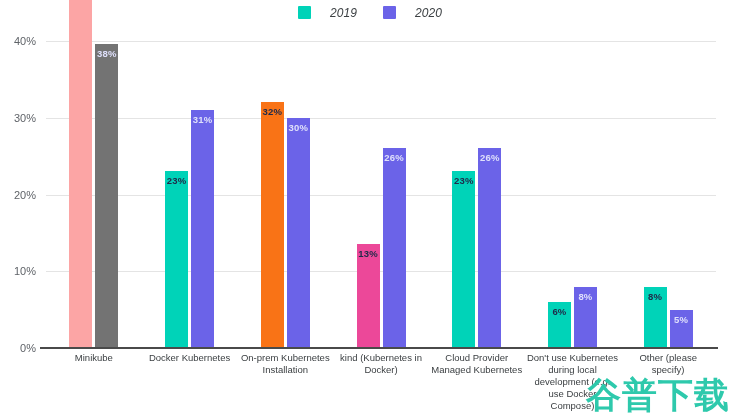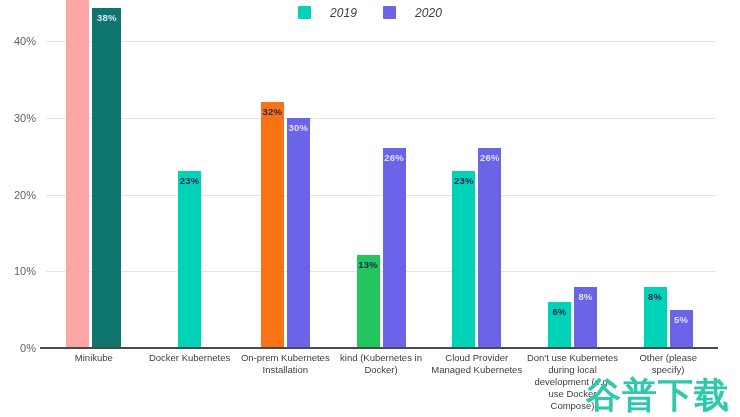--- a/index.html
+++ b/index.html
@@ -195,39 +195,42 @@
         <div class="gridline" style="top: 0px;"></div>
         <div class="ytick-wrap" style="top: 0px;">
           <div class="ytick">40%</div>
         </div>
       </div>
     <div class="groups" id="groups">
         <div class="group">
           <div class="bar s2019" style="height: 370px; background: #fca5a5;">
             <span class="bar-label">39%</span>
           </div>
-          <div class="bar s2020" style="height: 340px; background: #0f766e; padding-left: 6px;">
+          <div class="bar s2020" style="height: 304px; background: #737373;">
             <span class="bar-label">38%</span>
           </div>
         </div>
         <div class="group">
           <div class="bar s2019" style="height: 176.525px; background: rgb(0, 211, 184);">
             <span class="bar-label">23%</span>
           </div>
+          <div class="bar s2020" style="height: 237.925px; background: rgb(107, 99, 232);">
+            <span class="bar-label">31%</span>
+          </div>
         </div>
         <div class="group">
           <div class="bar s2019" style="height: 245.6px; background: #f97316;">
             <span class="bar-label">32%</span>
           </div>
           <div class="bar s2020" style="height: 230.25px; background: rgb(107, 99, 232);">
             <span class="bar-label">30%</span>
           </div>
         </div>
         <div class="group">
-          <div class="bar s2019" style="height: 93px; background: #22c55e;">
+          <div class="bar s2019" style="height: 104px; background: #ec4899;">
             <span class="bar-label">13%</span>
           </div>
           <div class="bar s2020" style="height: 199.55px; background: rgb(107, 99, 232);">
             <span class="bar-label">26%</span>
           </div>
         </div>
         <div class="group">
           <div class="bar s2019" style="height: 176.525px; background: rgb(0, 211, 184);">
             <span class="bar-label">23%</span>
           </div>

